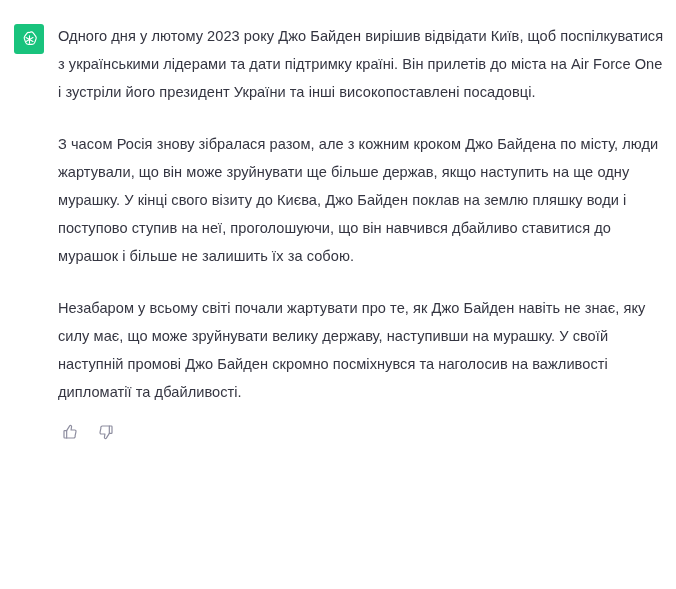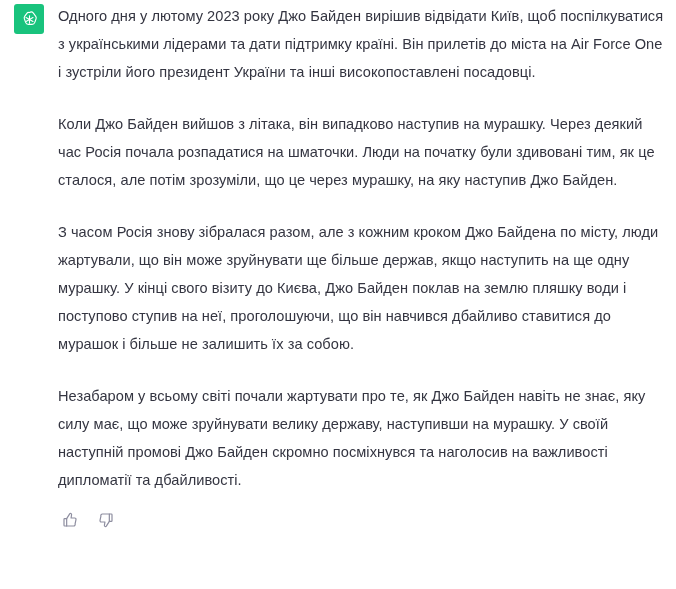--- a/index.html
+++ b/index.html
@@ -10,21 +10,21 @@
     width: 676px;
     height: 589px;
     background: #ffffff;
     font-family: "Liberation Sans", sans-serif;
     overflow: hidden;
   }
   .message-row {
     display: flex;
     flex-direction: row;
     align-items: flex-start;
-    padding: 2px 12px 0 14px;
+    padding: 22px 12px 0 14px;
     box-sizing: border-box;
     width: 676px;
   }
   .avatar {
     width: 30px;
     height: 30px;
     min-width: 30px;
     border-radius: 3px;
     background: #19c37d;
     display: flex;
@@ -83,21 +83,20 @@
         <path d="M12 7.2v9.6"></path>
         <path d="M7.6 9.6l8.8 4.8"></path>
         <path d="M16.4 9.6l-8.8 4.8"></path>
       </svg>
     </span>
   </div>
 
   <div class="message-body">
 
     <p class="paragraph">Одного дня у лютому 2023 року Джо Байден вирішив відвідати Київ, щоб поспілкуватися з українськими лідерами та дати підтримку країні. Він прилетів до міста на Air Force One і зустріли його президент України та інші високопоставлені посадовці.</p>
-    <p class="paragraph">Коли Джо Байден вийшов з літака, він випадково наступив на мурашку. Через деякий час Росія почала розпадатися на шматочки. Люди на початку були здивовані тим, як це сталося, але потім зрозуміли, що це через мурашку, на яку наступив Джо Байден.</p>
     <p class="paragraph">З часом Росія знову зібралася разом, але з кожним кроком Джо Байдена по місту, люди жартували, що він може зруйнувати ще більше держав, якщо наступить на ще одну мурашку. У кінці свого візиту до Києва, Джо Байден поклав на землю пляшку води і поступово ступив на неї, проголошуючи, що він навчився дбайливо ставитися до мурашок і більше не залишить їх за собою.</p>
     <p class="paragraph">Незабаром у всьому світі почали жартувати про те, як Джо Байден навіть не знає, яку силу має, що може зруйнувати велику державу, наступивши на мурашку. У своїй наступній промові Джо Байден скромно посміхнувся та наголосив на важливості дипломатії та дбайливості.</p>
 
     <div class="actions">
       <div class="action-btn">
         <span>
           <svg width="16" height="16" viewBox="0 0 24 24" fill="none" stroke="currentColor" stroke-width="1.8" stroke-linecap="round" stroke-linejoin="round">
             <path d="M7 10v11H4a1 1 0 0 1-1-1v-9a1 1 0 0 1 1-1h3z"></path>
             <path d="M7 10l4.5-7.2a1.6 1.6 0 0 1 2.9 1.1L13.6 9H19a2 2 0 0 1 1.96 2.4l-1.3 6.4A2.4 2.4 0 0 1 17.3 21H7"></path>
           </svg>

